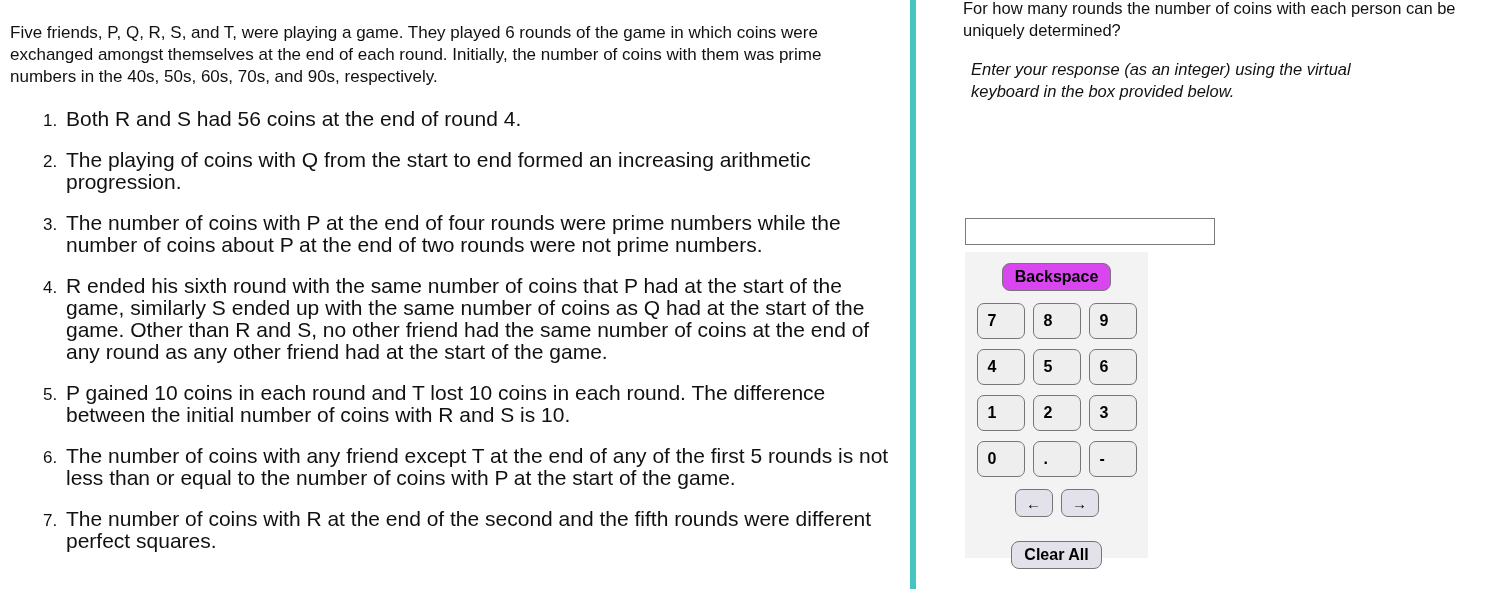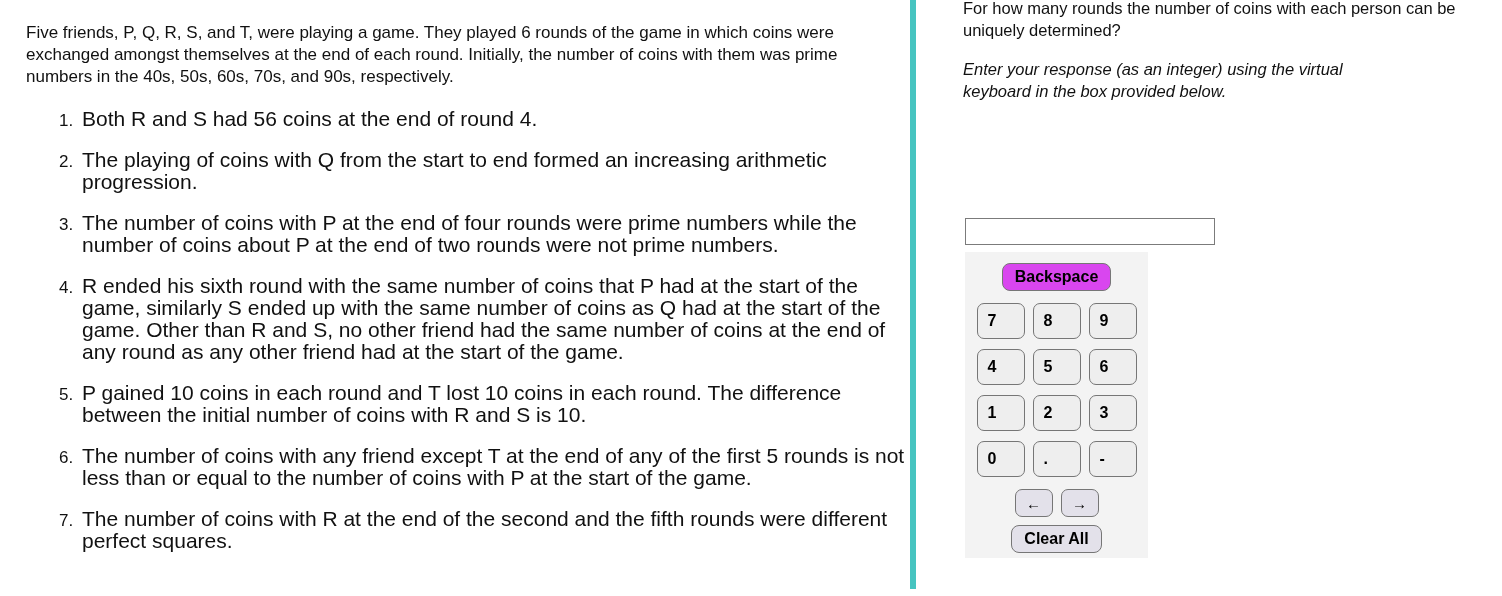--- a/index.html
+++ b/index.html
@@ -18,21 +18,21 @@
 
   #root {
     position: relative;
     width: 1502px;
     height: 596px;
   }
 
   
   .passage-panel {
     position: absolute;
-    left: 16px;
+    left: 0;
     top: 0;
     width: 900px;
     height: 596px;
     box-sizing: border-box;
     padding: 22px 10px 0 10px;
   }
 
   .passage-para {
     font-size: 17px;
     line-height: 22px;
@@ -81,21 +81,21 @@
     left: 0;
     top: -3px;
     width: 510px;
     font-size: 16.5px;
     line-height: 22px;
     color: #111111;
   }
 
   .instruction-text {
     position: absolute;
-    left: 0;
+    left: 8px;
     top: 58px;
     width: 450px;
     font-size: 16.5px;
     line-height: 22px;
     font-style: italic;
     color: #111111;
   }
 
   
   .answer-input {
@@ -172,21 +172,21 @@
     font-size: 15px;
     font-weight: normal;
   }
 
   .row-backspace { margin-top: 11px; }
   .row-789 { margin-top: 12px; }
   .row-456 { margin-top: 10px; }
   .row-123 { margin-top: 10px; }
   .row-0 { margin-top: 10px; }
   .row-arrows { margin-top: 12px; }
-  .row-clear { margin-top: 8px; justify-content: center; }
+  .row-clear { margin-top: 24px; justify-content: center; }
 </style>
 </head>
 <body>
 
 <div id="root">
 
   <div class="passage-panel">
     <p class="passage-para">Five friends, P, Q, R, S, and T, were playing a game. They played 6 rounds of the game in which coins were exchanged amongst themselves at the end of each round. Initially, the number of coins with them was prime numbers in the 40s, 50s, 60s, 70s, and 90s, respectively.</p>
     <ol class="clue-list">
       <li>Both R and S had 56 coins at the end of round 4.</li>

